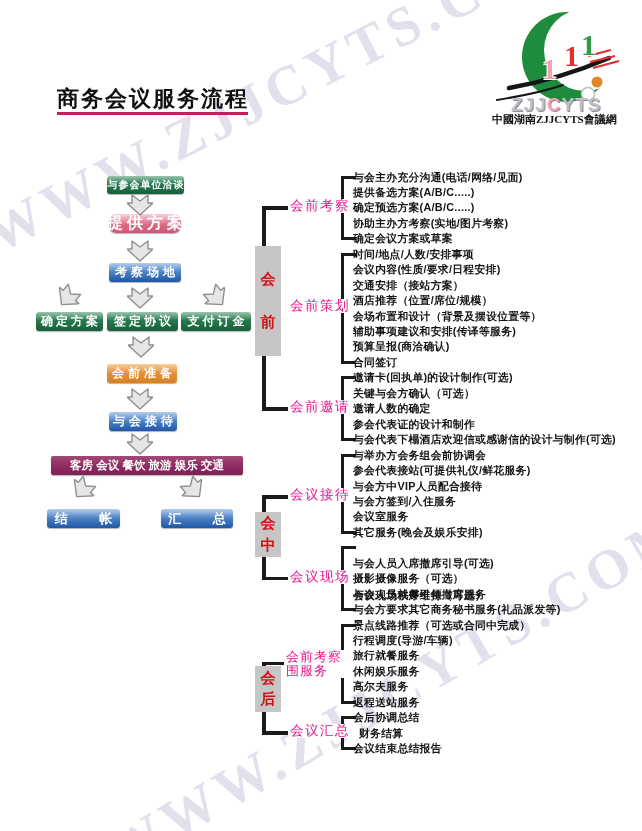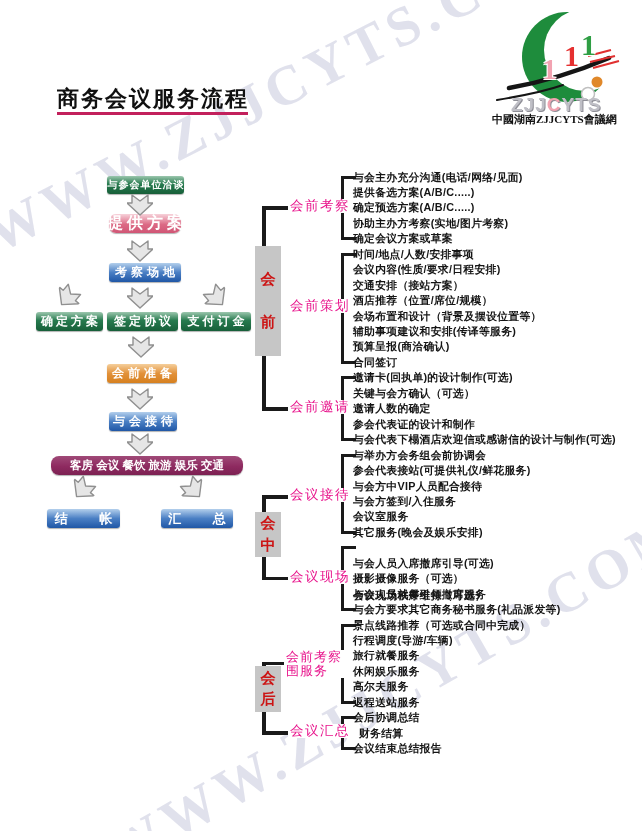--- a/index.html
+++ b/index.html
@@ -16,21 +16,21 @@
   .col-head{position:absolute;font-size:19px;font-weight:bold;letter-spacing:4px;color:#141414;
             z-index:2;font-family:"Liberation Serif",serif;white-space:nowrap;}
   
   .fbox{position:absolute;z-index:2;display:flex;align-items:center;justify-content:center;
         color:#fff;font-weight:bold;border-radius:3px;white-space:nowrap;
         box-shadow:0 1px 1px rgba(0,0,0,.3);}
   .fbox.g{background:linear-gradient(180deg,#9cc7ae 0%,#267a4e 45%,#175f39 100%);}
   .fbox.p{background:linear-gradient(180deg,#f7d2da 0%,#dc6a85 55%,#d05575 100%);}
   .fbox.bl{background:linear-gradient(180deg,#b3cfec 0%,#4a7fc4 50%,#2057a6 100%);}
   .fbox.o{background:linear-gradient(180deg,#f5cf9b 0%,#e2913a 50%,#d6801f 100%);}
-  .fbox.pu{background:linear-gradient(180deg,#a04a78 0%,#8e2a60 55%,#7c2152 100%);border-radius:8px;}
+  .fbox.pu{background:linear-gradient(180deg,#a04a78 0%,#8e2a60 55%,#7c2152 100%);border-radius:2px;}
   .arr{position:absolute;z-index:2;}
   
   .item{position:absolute;left:353px;z-index:2;font-size:10.8px;font-weight:bold;color:#151515;
         white-space:nowrap;letter-spacing:0.3px;line-height:13px;}
   .glabel{position:absolute;z-index:3;font-size:13.5px;font-weight:normal;letter-spacing:1.5px;
           background:#fff;white-space:nowrap;padding:0 2px;text-align:right;line-height:14px;}
   .glabel.two{white-space:normal;width:64px;letter-spacing:1px;font-size:13px;text-align:left;}
   .bk{position:absolute;background:#1a1a1a;z-index:2;}
   .sbar{position:absolute;left:255px;width:26px;background:#c6c6c6;z-index:2;display:flex;
         flex-direction:column;align-items:center;justify-content:space-evenly;

